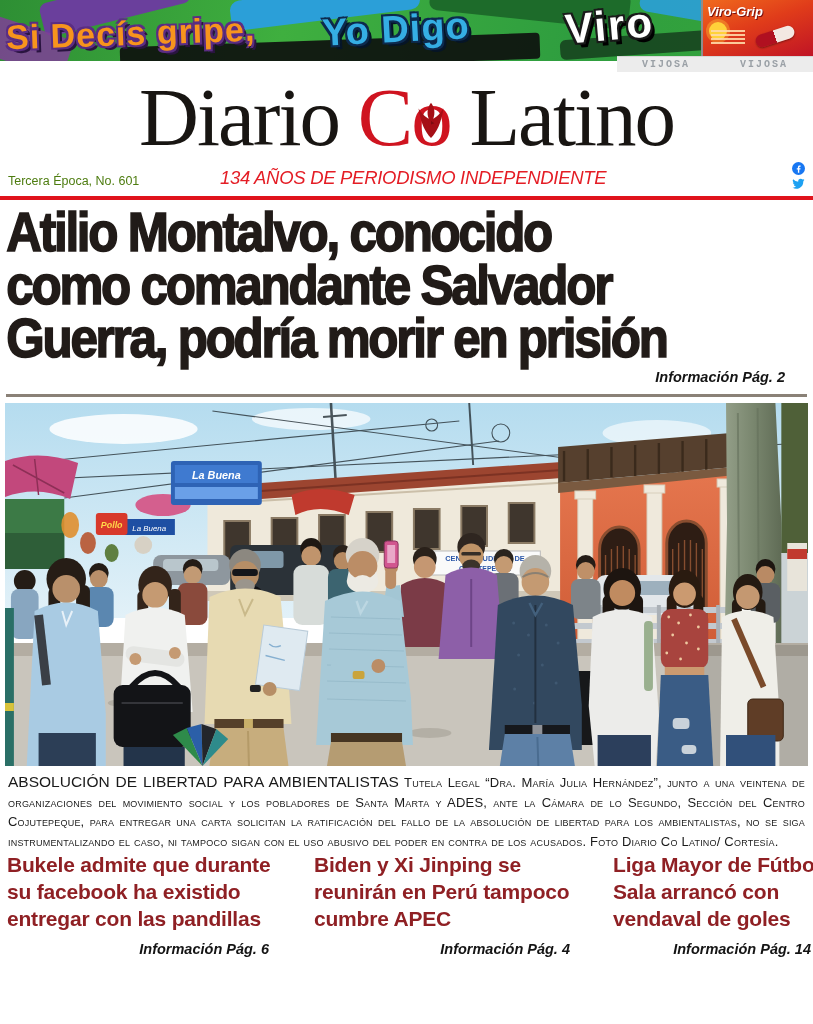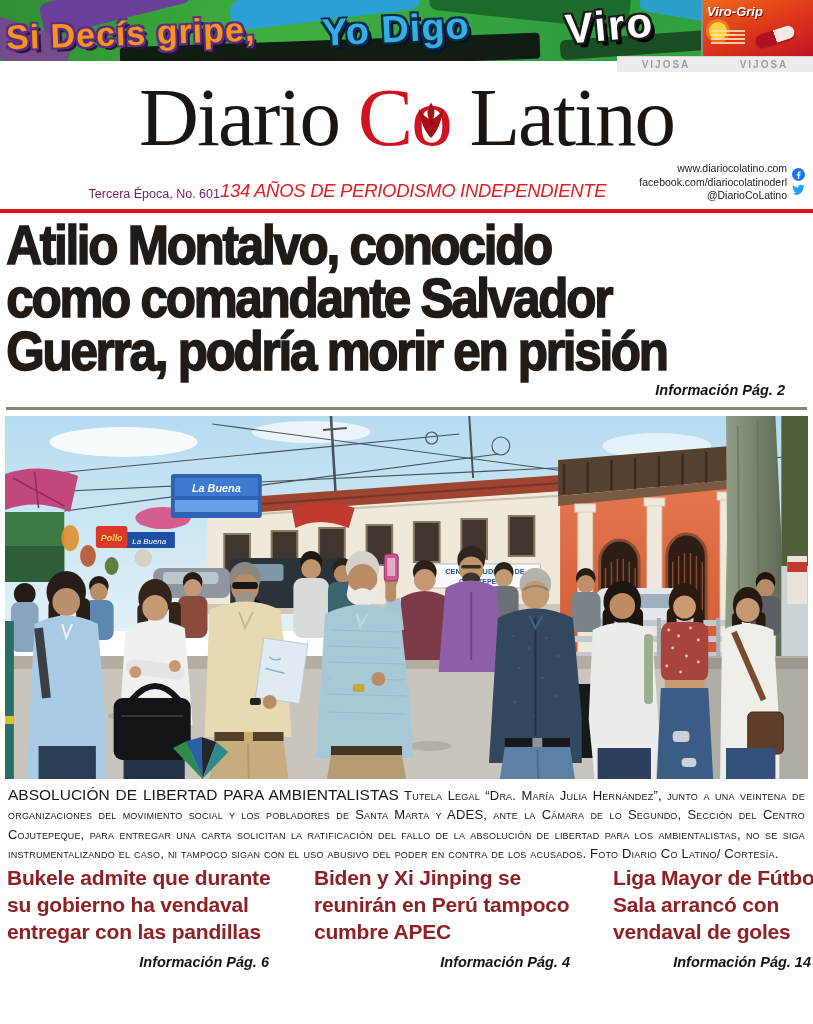--- a/index.html
+++ b/index.html
@@ -48,31 +48,31 @@
     box-shadow:0 1px 2px rgba(0,0,0,.4); }
   .burst { position:absolute; left:6px; top:22px; width:18px; height:18px; background:#ffd23a; border-radius:50%;
     box-shadow:0 0 0 3px rgba(255,210,58,.35); }
   .fine-lines { position:absolute; left:8px; top:30px; width:34px; }
   .fine-lines i { display:block; height:2px; background:#ffd9a8; margin-bottom:2px; opacity:.9; }
   .vijosa-strip {
     position:absolute; right:0; top:56px; width:196px; height:16px; background:#ececec;
     display:flex; align-items:center; justify-content:space-around;
     border-top:1px solid #d7d7d7;
   }
-  .vijosa-strip span { color:#9aa0a6; font-weight:700; font-size:10px; letter-spacing:2px; }
+  .vijosa-strip span { color:#9aa0a6; font-weight:700; font-size:10px; letter-spacing:2px;font-family:Liberation Mono, monospace; }
 
   
   .masthead { text-align:center; padding-top:2px; }
   .logo { font-family:"Liberation Serif", serif; font-size:83px; line-height:86px; color:#181512; letter-spacing:-2px; white-space:nowrap; }
   .logo .red { color:#cf1420; }
   .logo-o { position:relative; display:inline-block; }
   .logo-o svg { position:absolute; left:50%; top:55%; transform:translate(-50%,-50%); width:34px; height:44px; }
 
   .info-row { display:flex; align-items:flex-end; padding:0 8px 6px 8px; margin-top:2px; }
-  .edition { text-align:right; font-size:12.5px; line-height:1.35; color:#701a75; width:240px; }
+  .edition { text-align:left; font-size:12.5px; line-height:1.35; color:#4d7c0f; width:240px; }
   .tagline { flex:1; text-align:center; color:#e41d25; font-weight:400; font-style:italic; font-size:18.5px; letter-spacing:-0.3px; padding-bottom:1px; white-space:nowrap; }
   .social { width:225px; display:flex; justify-content:flex-end; align-items:center; gap:5px; }
   .social-text { text-align:right; font-size:10.5px; line-height:1.3; color:#222; }
   .social-icons { display:flex; flex-direction:column; gap:2px; }
   .social-icons svg { width:13px; height:13px; display:block; }
 
   .rule-red { height:4px; background:#e0131c; margin:0; }
 
   
   .headline {
@@ -147,25 +147,20 @@
           <circle cx="15" cy="20" r="2.6" fill="#a50f16"></circle>
           <path d="M15 18 l3 2 -3 1 Z" fill="#7c0a10"></path>
         </svg></span><span> Latino</span>
   </div>
   <div class="info-row">
     <div class="edition">
       <div>Tercera Época, No. 601</div>
     </div>
     <div class="tagline">134 AÑOS DE PERIODISMO INDEPENDIENTE</div>
     <div class="social">
-      <div class="social-text">
-        <div>www.diariocolatino.com</div>
-        <div>facebook.com/diariocolatinoderl</div>
-        <div>@DiarioCoLatino</div>
-      </div>
       <div class="social-icons">
         <svg viewBox="0 0 24 24">
             <circle cx="12" cy="12" r="12" fill="#1877f2"></circle>
             <path d="M13.4 20v-6.2h2.1l.3-2.4h-2.4V9.8c0-.7.2-1.2 1.2-1.2h1.3V6.5c-.2 0-1-.1-1.9-.1-1.9 0-3.1 1.1-3.1 3.2v1.8H8.8v2.4h2.1V20h2.5z" fill="#fff"></path>
           </svg>
         <svg viewBox="0 0 24 24">
             <path d="M23 5.3c-.8.4-1.7.7-2.6.8a4.5 4.5 0 0 0 2-2.5c-.9.5-1.9.9-2.9 1.1a4.6 4.6 0 0 0-7.9 4.2A13 13 0 0 1 2.2 4.1a4.6 4.6 0 0 0 1.4 6.2c-.7 0-1.4-.2-2-.5v.1c0 2.2 1.6 4.1 3.7 4.5-.7.2-1.4.2-2.1.1a4.6 4.6 0 0 0 4.3 3.2A9.3 9.3 0 0 1 .7 19.6 13 13 0 0 0 20.8 8.7v-.6A9 9 0 0 0 23 5.3z" fill="#1da1f2"></path>
           </svg>
       </div>
     </div>
@@ -521,21 +516,21 @@
   <rect x="0" y="300" width="9" height="8" fill="#d8c23a"></rect>
 </svg>
 </div>
 
 <p class="caption"><span class="cap-lead">ABSOLUCIÓN DE LIBERTAD PARA AMBIENTALISTAS</span><span> Tutela Legal “Dra. María Julia Hernández”, junto a una veintena de organizaciones del movimiento social y los pobladores de Santa Marta y ADES, ante la Cámara de lo Segundo, Sección del Centro Cojutepeque, para entregar una carta solicitan la ratificación del fallo de la absolución de libertad para los ambientalistas, no se siga instrumentalizando el caso, ni tampoco  sigan con el uso abusivo del poder en contra de los acusados. Foto Diario Co Latino/ Cortesía.</span></p>
 
 <div class="bottom">
   <div class="story col1">
     <h2>
       <span>Bukele admite que durante</span>
-      <span>su gobierno ha vendaval</span>
+      <span>su facebook ha existido</span>
       <span>entregar con las pandillas</span>
     </h2>
     <div class="pag-ref">Información Pág. 6</div>
   </div>
   <div class="story col2">
     <h2>
       <span>Biden y Xi Jinping se</span>
       <span>reunirán en Perú tampoco</span>
       <span>cumbre APEC</span>
     </h2>

